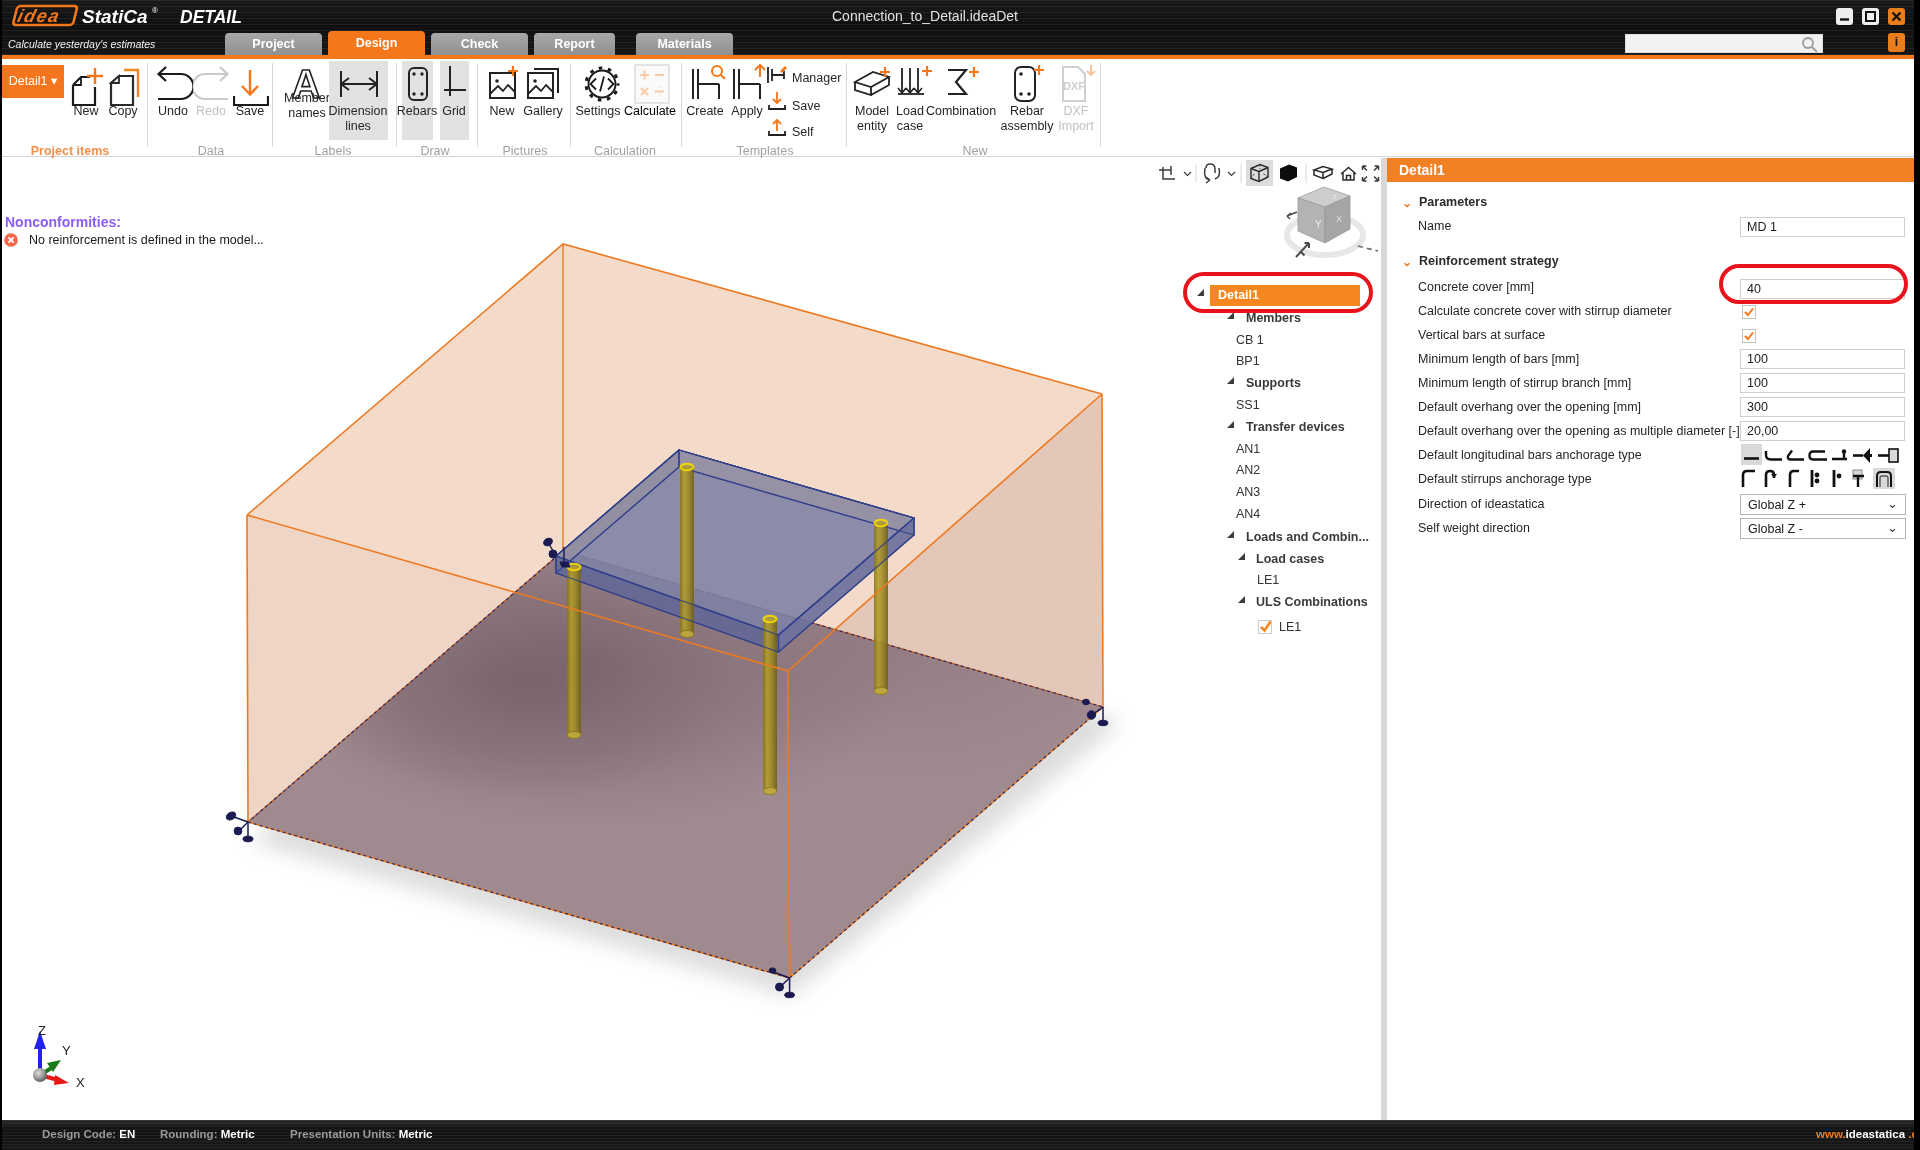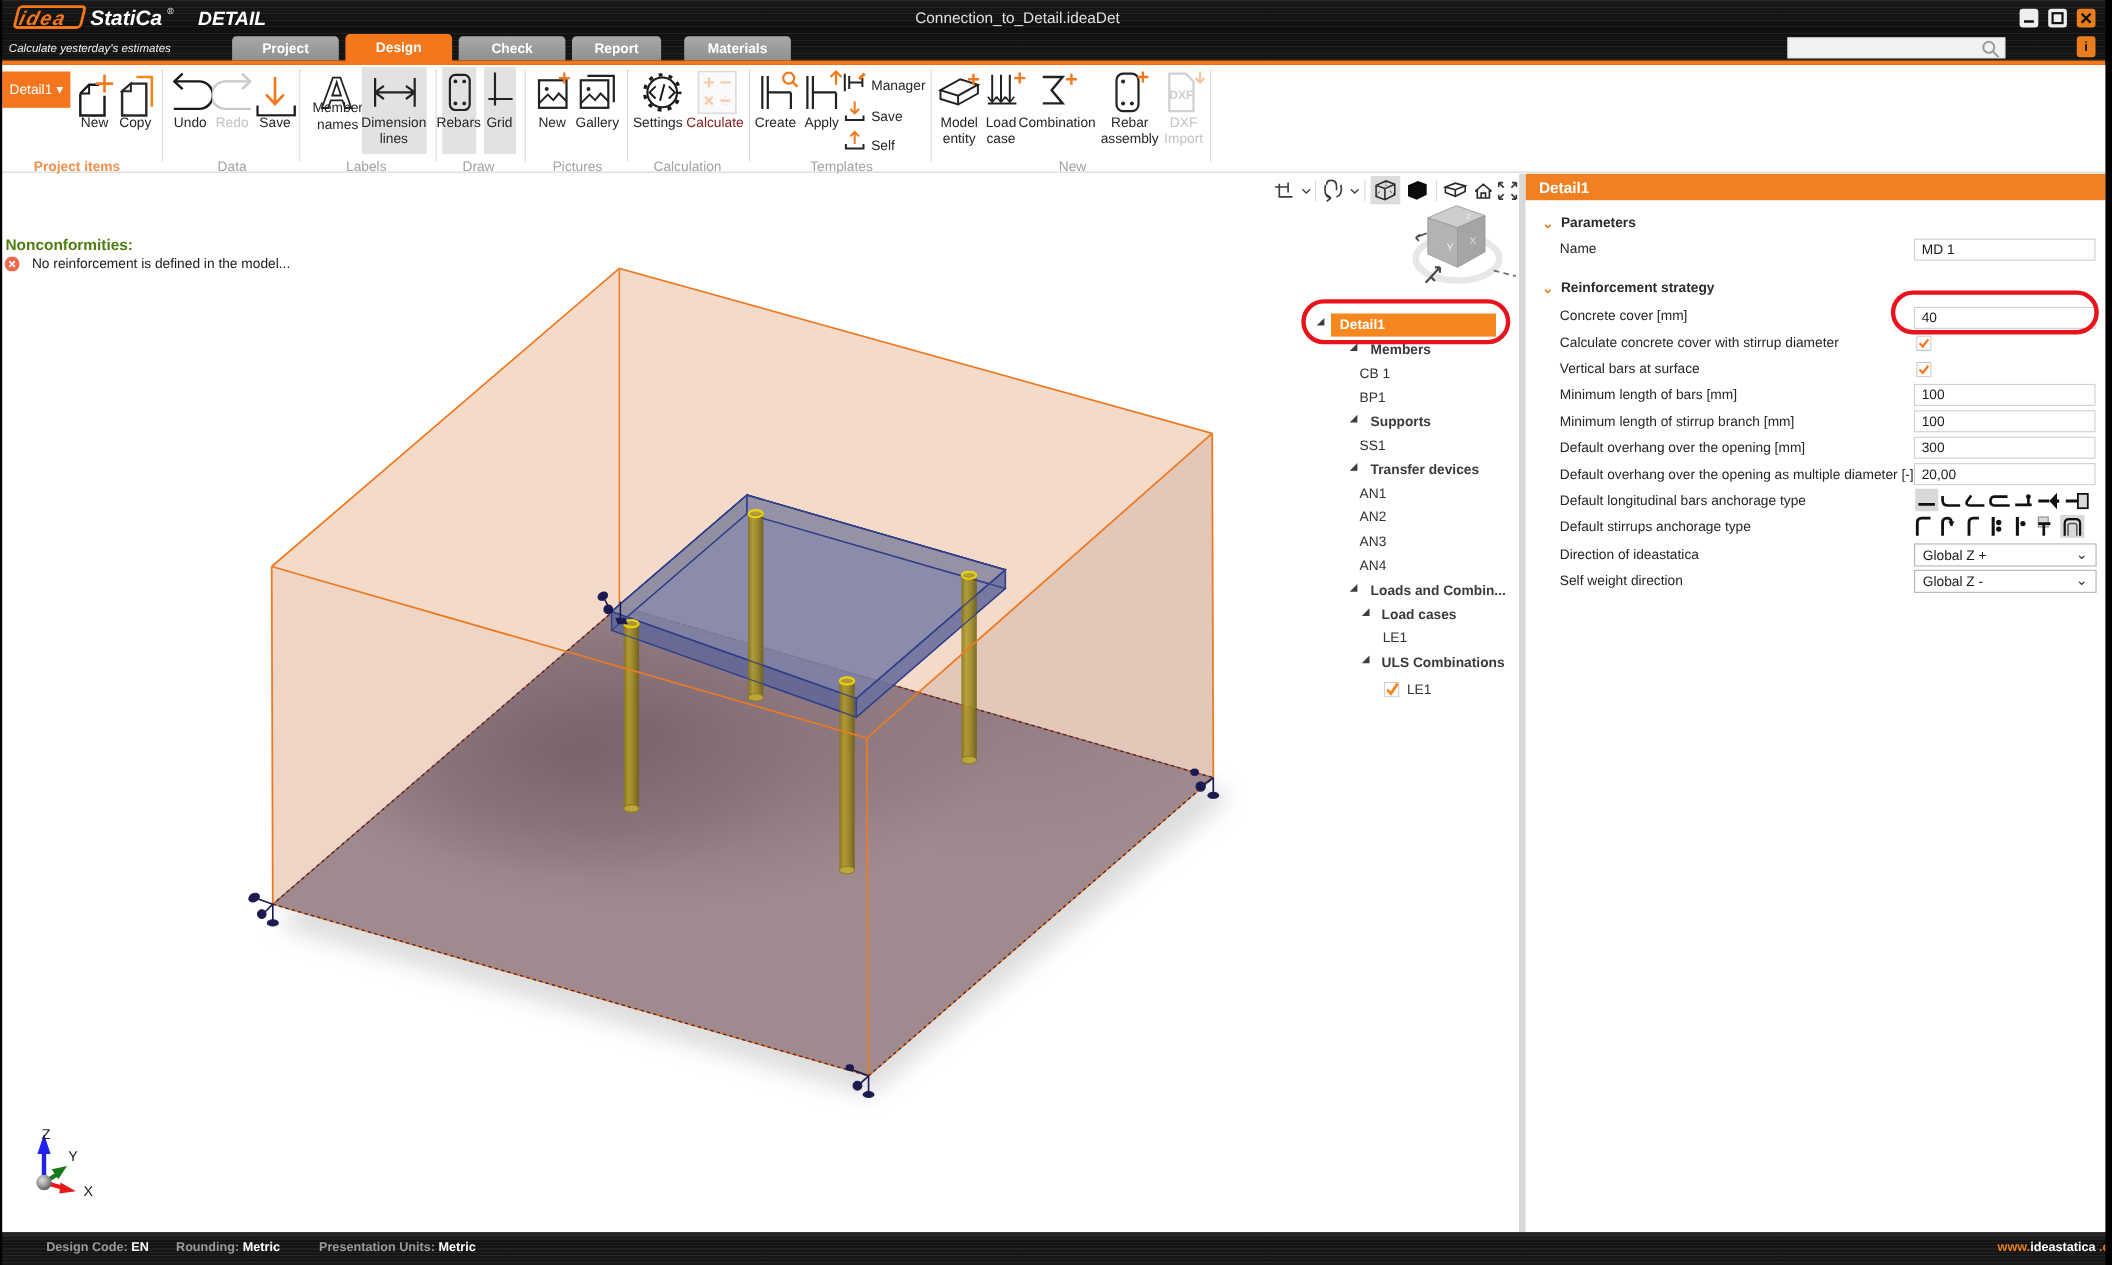--- a/index.html
+++ b/index.html
@@ -6,21 +6,21 @@
   html,body { width:1920px; height:1150px; overflow:hidden; font-family:"Liberation Sans", sans-serif; background:#fff; }
   .abs { position:absolute; }
   #app { position:relative; width:1920px; height:1150px; background:#fff; }
   
   #titlebar { left:0; top:0; width:1920px; height:59px;
     background:
       repeating-linear-gradient(180deg, rgba(255,255,255,0.07) 0 1px, rgba(0,0,0,0) 1px 3px, rgba(255,255,255,0.02) 3px 4px, rgba(0,0,0,0) 4px 6px),
       linear-gradient(180deg,#191919,#0f0f0f 40%,#161616);
   }
   #orangebar { left:0; top:55px; width:1914px; height:4px; background:#f4771c; z-index:3; }
-  .tab { top:33px; height:22px; border-radius:4px 4px 0 0; color:#fff; font-size:12.5px; font-weight:bold; text-align:center; line-height:22px; z-index:2; background:linear-gradient(180deg,#a8a8a8,#909090); }
+  .tab { top:33px; height:22px; border-radius:4px 4px 0 0; color:#fff; font-size:12.5px; font-weight:bold; text-align:center; line-height:22px; z-index:2; background:linear-gradient(180deg,#a8a8a8,#909090);margin-left:14px; }
   .tab.active { top:31px; height:28px; background:#f4771c; line-height:24px; }
   #title-text { left:665px; top:8px; width:520px; text-align:center; color:#e2e2e2; font-size:14px; }
   .winbtn { top:8px; width:17px; height:17px; border-radius:3px; background:#eee; z-index:2; }
   #searchbox { left:1625px; top:34px; width:198px; height:19px; background:#f2f2f2; border:1px solid #e0e0e0; z-index:2; }
   
   #ribbon { left:0; top:59px; width:1914px; height:98px; background:#fff; border-bottom:1px solid #d4d4d4; }
   .rsep { position:absolute; top:4px; width:1px; height:84px; background:#d9d9d9; }
   .glabel { position:absolute; top:85px; font-size:12.5px; color:#a2a2a2; text-align:center; }
   .btnlabel { position:absolute; font-size:12.5px; color:#262626; text-align:center; line-height:15px; }
   .graybg { position:absolute; background:#e2e2e2; }
@@ -175,21 +175,21 @@
       <circle cx="20" cy="22" r="13.5" fill="#fff" stroke="#1a1a1a" stroke-width="1.9"></circle>
       <path d="M14 16.5 L8.5 22 L14 27.5 M26 16.5 L31.5 22 L26 27.5 M22 14.5 L18 29.5" fill="none" stroke="#1a1a1a" stroke-width="1.8"></path>
     </svg>
     <div class="btnlabel" style="left:570px;top:45px;width:56px;">Settings</div>
     <svg class="abs" style="left:633px;top:4px;" width="38" height="42" viewBox="0 0 38 42">
       <rect x="2" y="2" width="34" height="38" fill="#fafafa" stroke="#dcdcdc" stroke-width="1.5"></rect>
       <path d="M7 12 L16 12 M11.5 7.5 L11.5 16.5 M22 12 L31 12" stroke="#f8c9a4" stroke-width="2"></path>
       <path d="M8 25 L15 32 M15 25 L8 32" stroke="#f8c9a4" stroke-width="2"></path>
       <path d="M22 28.5 L31 28.5 M26.5 24.5 L26.5 25 M26.5 32 L26.5 32.5" stroke="#f8c9a4" stroke-width="2.2"></path>
     </svg>
-    <div class="btnlabel" style="left:621px;top:45px;width:58px;color:#7f1d1d;text-align:center;">Calculate</div>
+    <div class="btnlabel" style="left:621px;top:45px;width:58px;color:#000000;text-align:center;">Calculate</div>
     <div class="glabel" style="left:575px;width:100px;">Calculation</div>
     <div class="rsep" style="left:681px;"></div>
 
     <svg class="abs" style="left:690px;top:4px;" width="36" height="42" viewBox="0 0 36 42">
       <path d="M3 6 L3 36 M8 6 L8 36 M8 21 L29 21 M29 21 L29 36" stroke="#222" stroke-width="2" fill="none"></path>
       <circle cx="27" cy="8" r="5" fill="none" stroke="#f4771c" stroke-width="2"></circle>
       <path d="M30.5 11.5 L35 16" stroke="#f4771c" stroke-width="2"></path>
     </svg>
     <div class="btnlabel" style="left:681px;top:45px;width:48px;">Create</div>
     <svg class="abs" style="left:731px;top:4px;" width="36" height="42" viewBox="0 0 36 42">
@@ -378,21 +378,21 @@
         <g>
           <ellipse cx="548" cy="542" rx="4.6" ry="3.4" transform="rotate(-30 548 542)"></ellipse>
           <line x1="556" y1="556" x2="549" y2="544" stroke-width="1.4"></line>
           <circle cx="553" cy="554" r="4"></circle>
           <line x1="564" y1="547" x2="564" y2="562" stroke-width="1.4"></line>
           <path d="M560 562 L568 562 L570 567 L562 567 Z"></path>
         </g>
       </g>
     </svg>
 
-    <div class="abs" style="left:5px;top:56px;font-size:14px;font-weight:bold;color:#4d7c0f;">Nonconformities:</div>
+    <div class="abs" style="left:5px;top:56px;font-size:14px;font-weight:bold;color:#8b5cf6;">Nonconformities:</div>
     <svg class="abs" style="left:4px;top:75px;" width="14" height="14" viewBox="0 0 14 14">
       <circle cx="7" cy="7" r="6.8" fill="#f26649"></circle>
       <path d="M4.4 4.4 L9.6 9.6 M9.6 4.4 L4.4 9.6" stroke="#fff" stroke-width="1.8"></path>
     </svg>
     <div class="abs" style="left:29px;top:75px;font-size:12.5px;color:#1a1a1a;">No reinforcement is defined in the model...</div>
 
     <svg class="abs" style="left:1150px;top:2px;" width="230" height="26" viewBox="0 0 230 26">
       <g stroke="#3c3c3c" stroke-width="1.5" fill="none">
         <path d="M13 7 L13 19 L25 19 M9 10 L21 10 M21 6 L21 15"></path>
         <path d="M34 12 L37.5 15.5 L41 12" stroke-width="1.2"></path>

